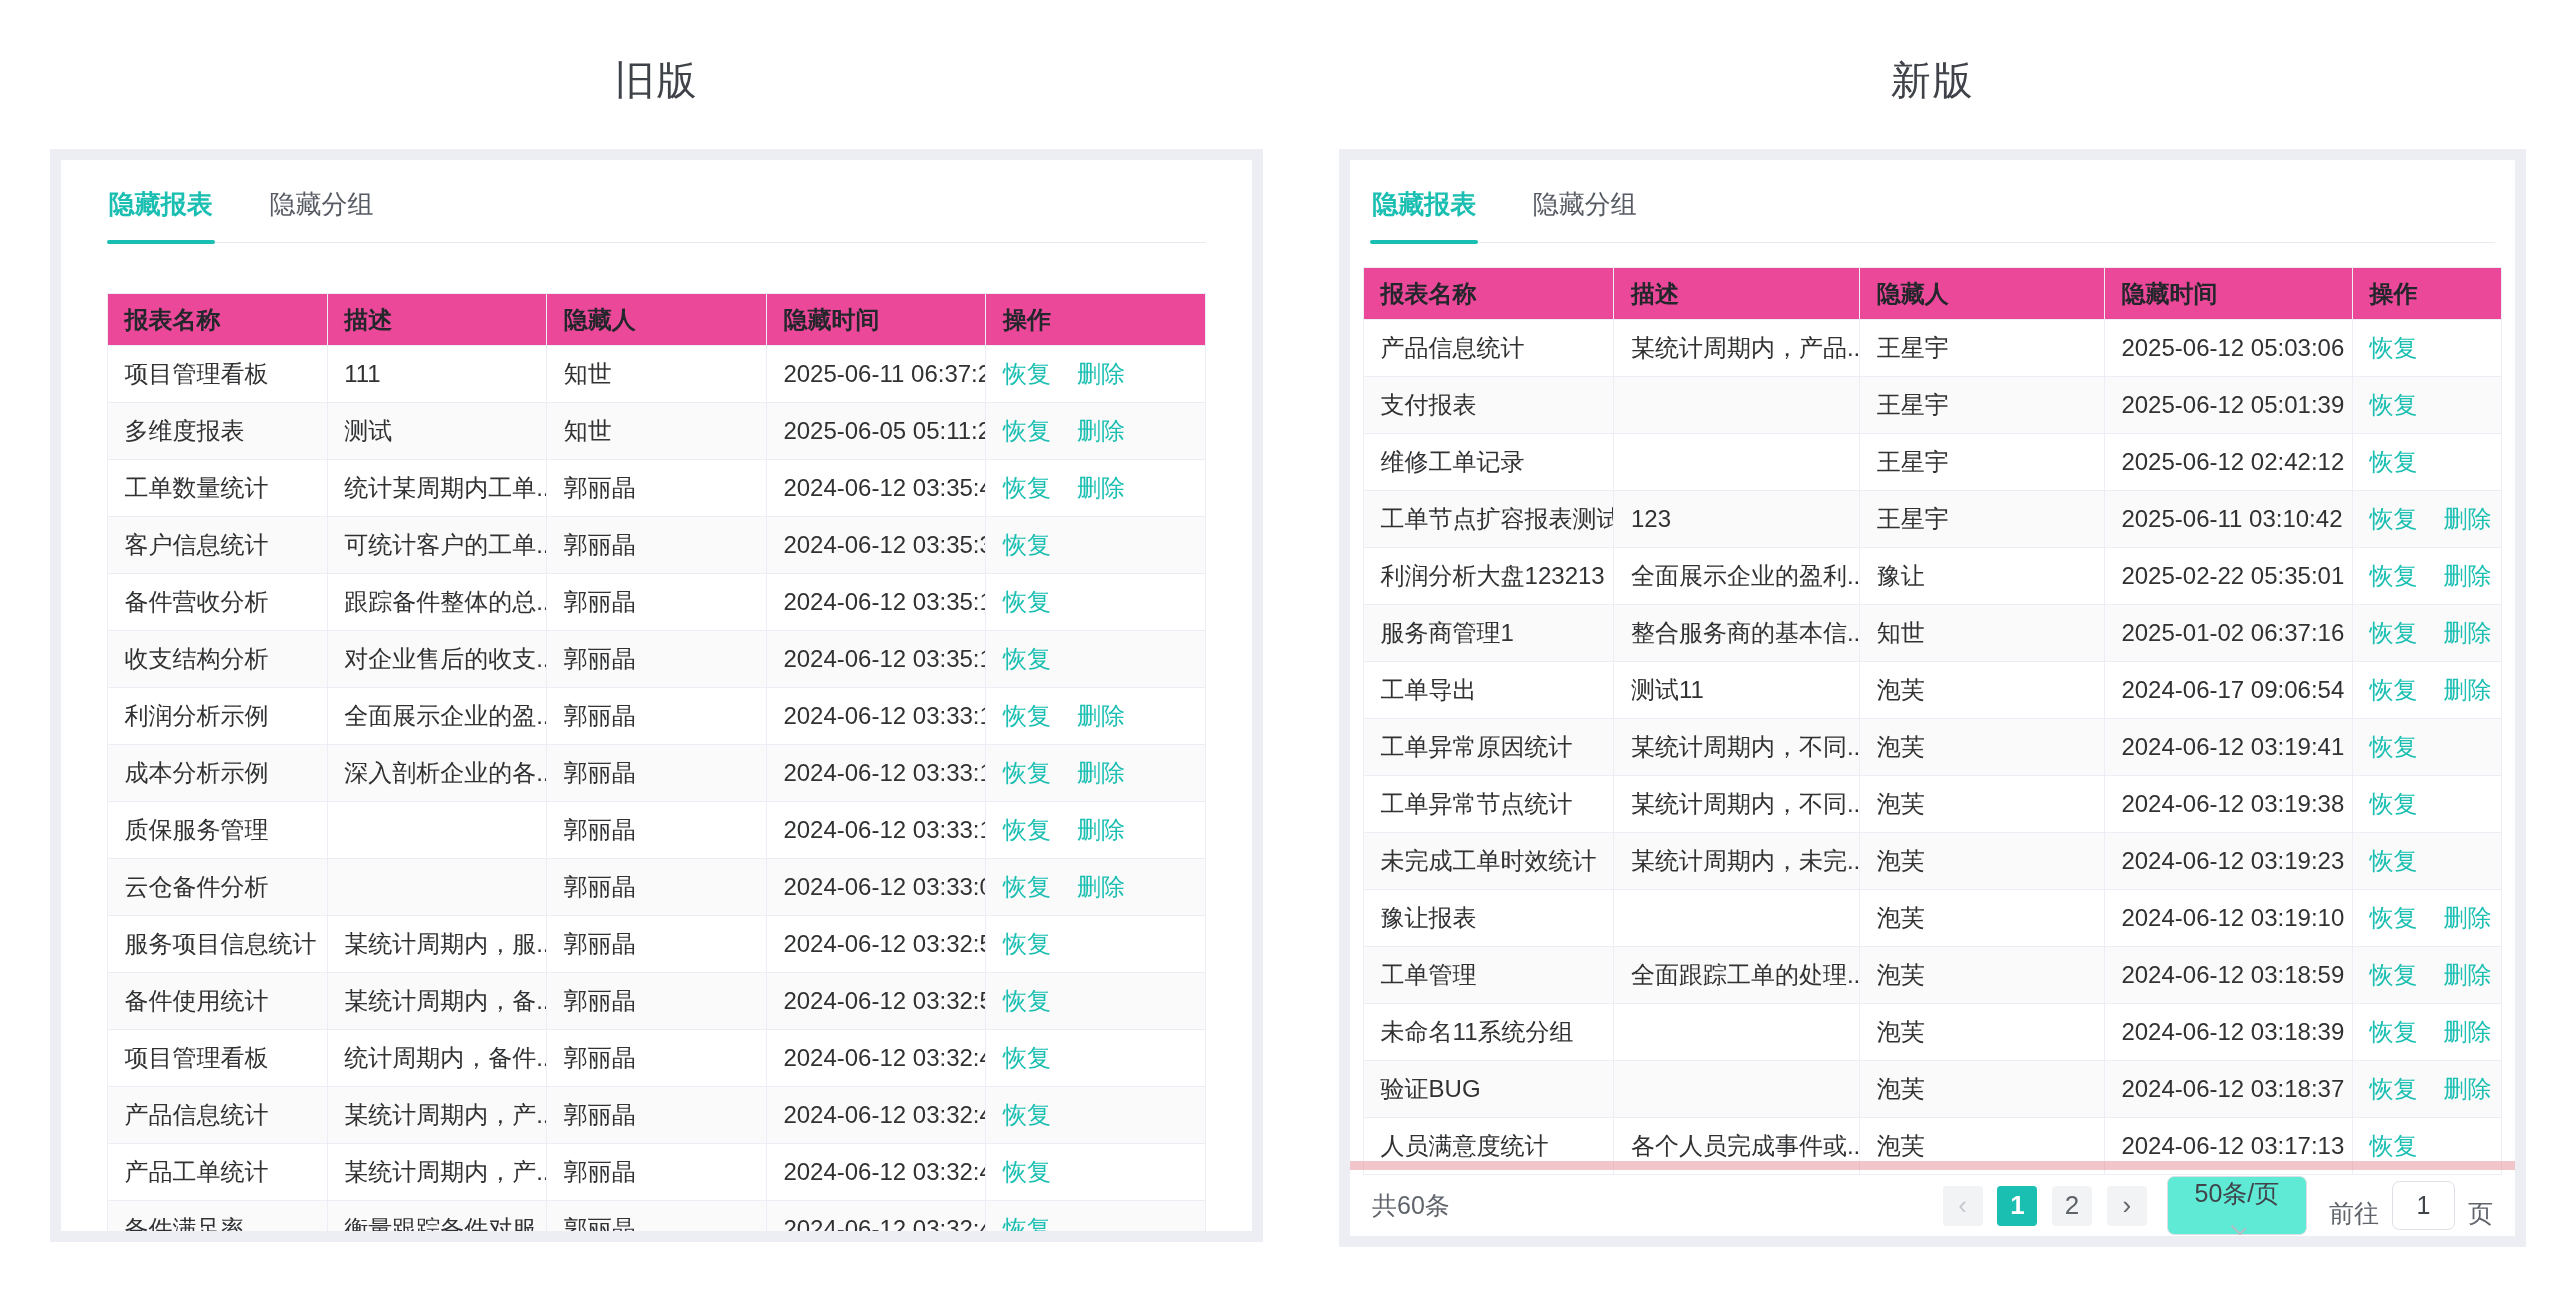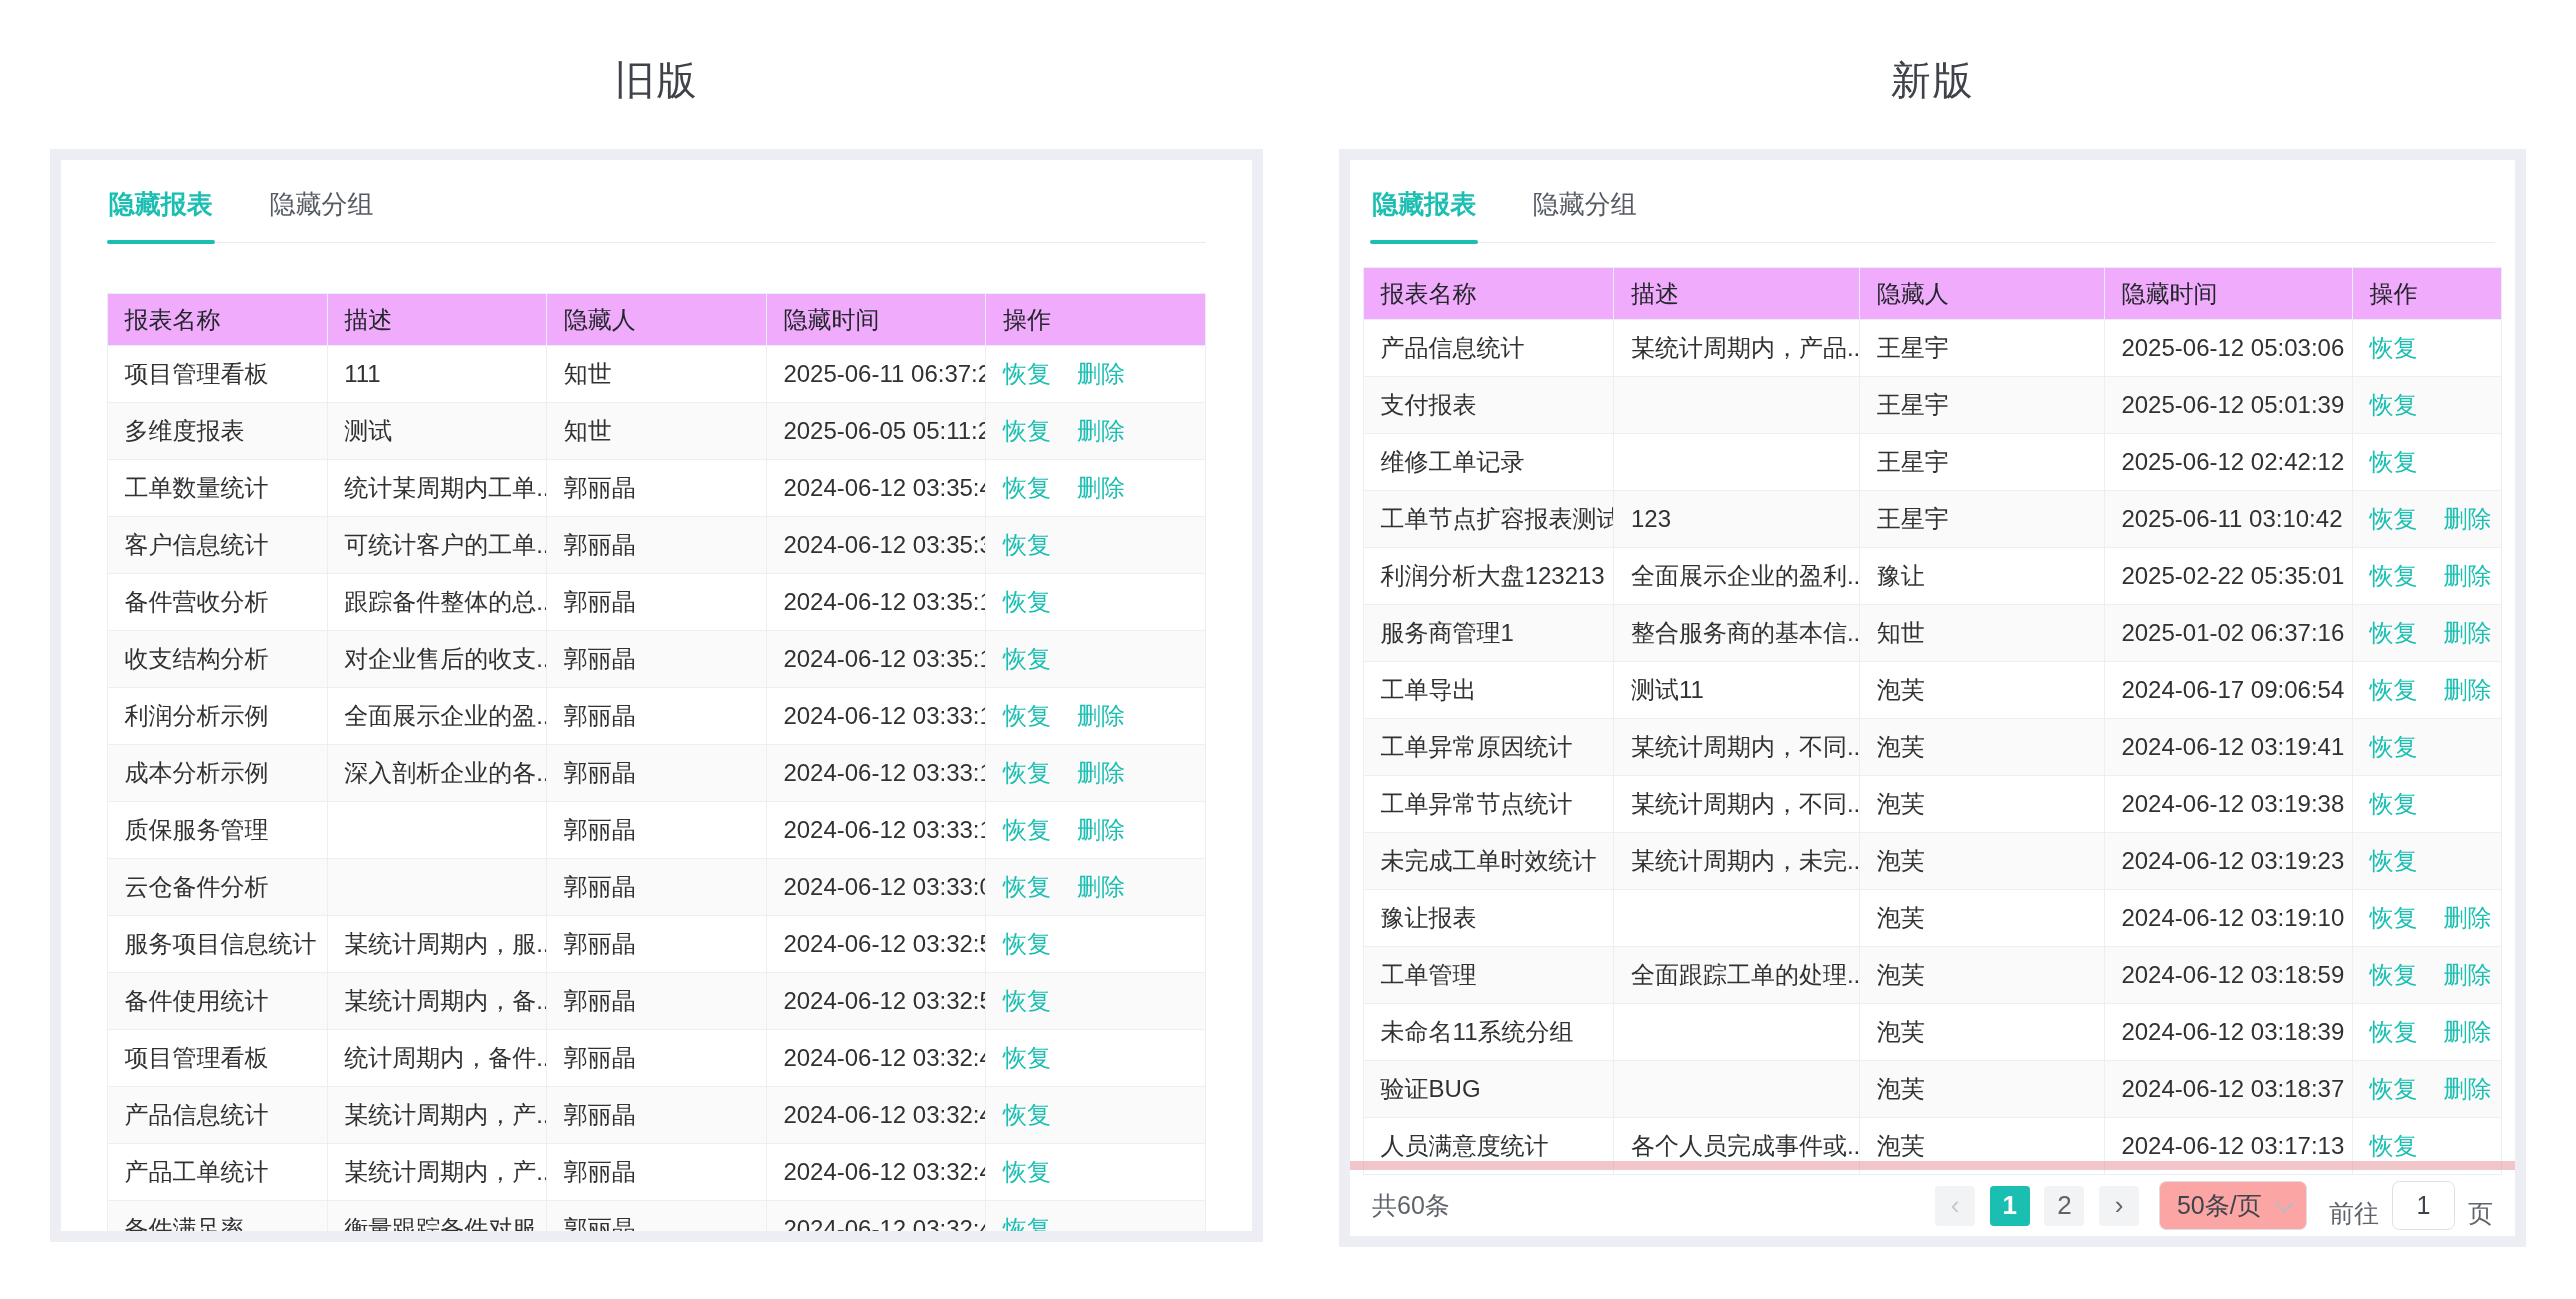--- a/index.html
+++ b/index.html
@@ -28,43 +28,43 @@
   .tab{position:relative;font-size:26px;color:#565b63;padding:7.4px 1.8px 20px 1.8px;cursor:pointer;}
   .tab.active{color:var(--accent);font-weight:700;}
   .tab.active::after{content:"";position:absolute;left:0;right:0;bottom:-1.8px;height:4.6px;background:var(--accent);border-radius:2.8px;}
 
   .grid-wrap{overflow:hidden;}
   .card-old .grid-wrap{margin-top:50px;height:949px;}
   .card-new .grid-wrap{margin-top:24px;height:924px;}
 
   table.grid{width:100%;border-collapse:collapse;table-layout:fixed;}
   .grid th,.grid td{border:0.9px solid var(--border);font-size:24px;padding:0 16.6px;white-space:nowrap;overflow:hidden;text-align:left;}
-  .grid th{height:52px;background:#f0abfc;font-weight:400;color:#23262b;}
+  .grid th{height:52px;background:#ec4899;font-weight:700;color:#23262b;}
   .grid td{height:57px;color:var(--text);background:#fff;}
   .grid tbody tr:nth-child(even) td{background:#fafafa;}
   .grid .actions .link{color:var(--accent);cursor:pointer;margin-right:26px;}
   .grid .actions .link:last-child{margin-right:0;}
 
   .card-old col.c0,.card-old col.c1,.card-old col.c2,.card-old col.c3,.card-old col.c4{width:20%;}
   .card-new col.c0{width:22.0%;}
   .card-new col.c1{width:21.6%;}
   .card-new col.c2{width:21.5%;}
   .card-new col.c3{width:21.8%;}
   .card-new col.c4{width:13.1%;}
 
   .pagination{position:absolute;left:0;right:0;bottom:0;height:61px;background:#fff;display:flex;align-items:center;padding:0 22px;}
   .pg-total{font-size:25px;color:var(--muted);margin-right:auto;}
   .pg-btn{min-width:40px;height:40px;border:none;border-radius:3.7px;background:#f2f3f5;color:#5f646b;font-size:26px;
           display:inline-flex;align-items:center;justify-content:center;margin-right:14.7px;cursor:pointer;
           font-family:"Liberation Sans","DejaVu Sans",sans-serif;}
   .pg-btn.disabled{color:#c4c8cf;cursor:default;}
   .pg-pages{display:inline-flex;}
   .pg-pages .pg-btn.active{background:var(--accent);color:#fff;font-weight:700;}
-  .pg-size{height:49px;min-width:140px;border:0.9px solid #dcdfe6;border-radius:7.4px;background:#fca5a5;color:#3f444b;
-           font-size:25px;display:inline-flex;align-items:center;justify-content:center;gap:14.7px;padding:0 16.6px;margin:0 7.4px 0 5.5px;cursor:pointer;}
+  .pg-size{height:59px;min-width:140px;border:0.9px solid #dcdfe6;border-radius:7.4px;background:#5eead4;color:#3f444b;
+           font-size:25px;display:inline-flex;align-items:center;justify-content:center;gap:14.7px;padding:0 16.6px;margin:0 7.4px 0 5.5px;cursor:pointer;flex-direction:column;}
   .caret{width:13px;height:13px;border-right:2.8px solid #b8bcc4;border-bottom:2.8px solid #b8bcc4;transform:rotate(45deg) translateY(-2.8px);}
   .pg-goto{display:inline-flex;align-items:flex-end;gap:13px;margin-left:14.7px;font-size:25px;color:var(--muted);}
   .pg-input{width:63px;height:49px;border:0.9px solid #dcdfe6;border-radius:7.4px;text-align:center;font-size:25px;color:#3f444b;
             font-family:"Liberation Sans","DejaVu Sans",sans-serif;outline:none;}
 
   .highlight-rect{position:absolute;left:-11px;right:-11px;bottom:-11px;height:86px;
                   border:9.2px solid var(--highlight);pointer-events:none;z-index:5;}
 </style>
 </head>
 <body>

